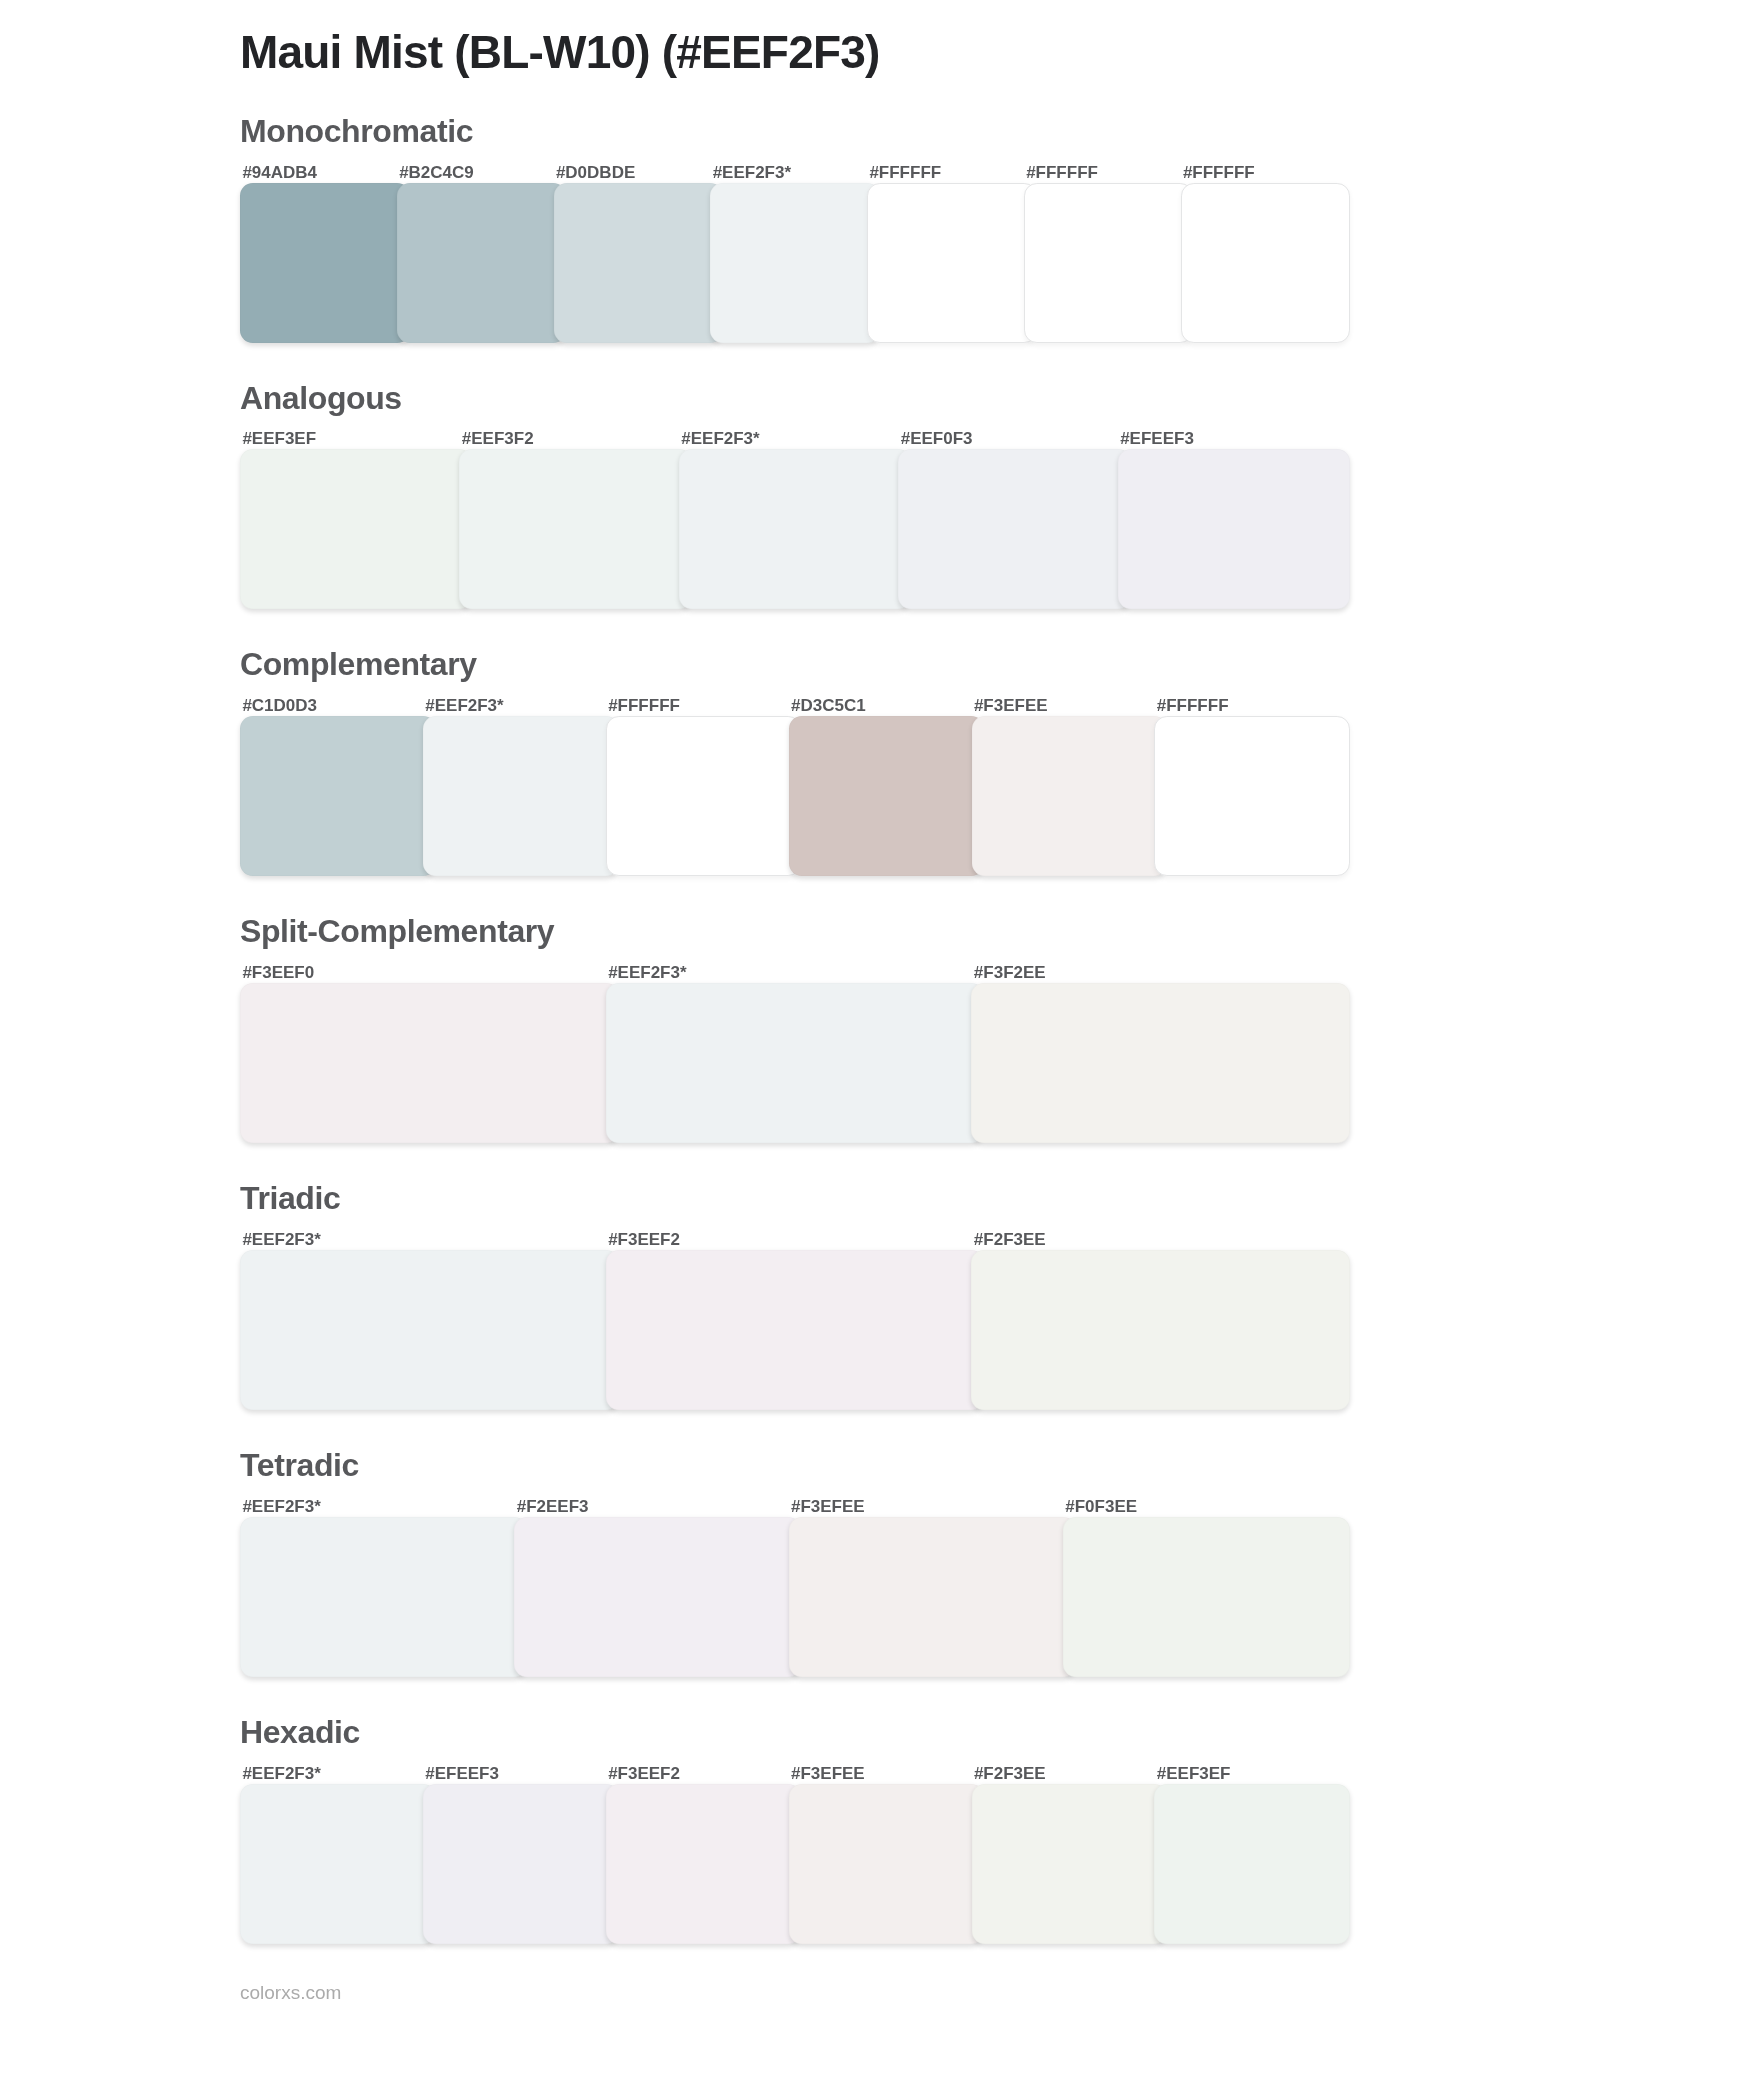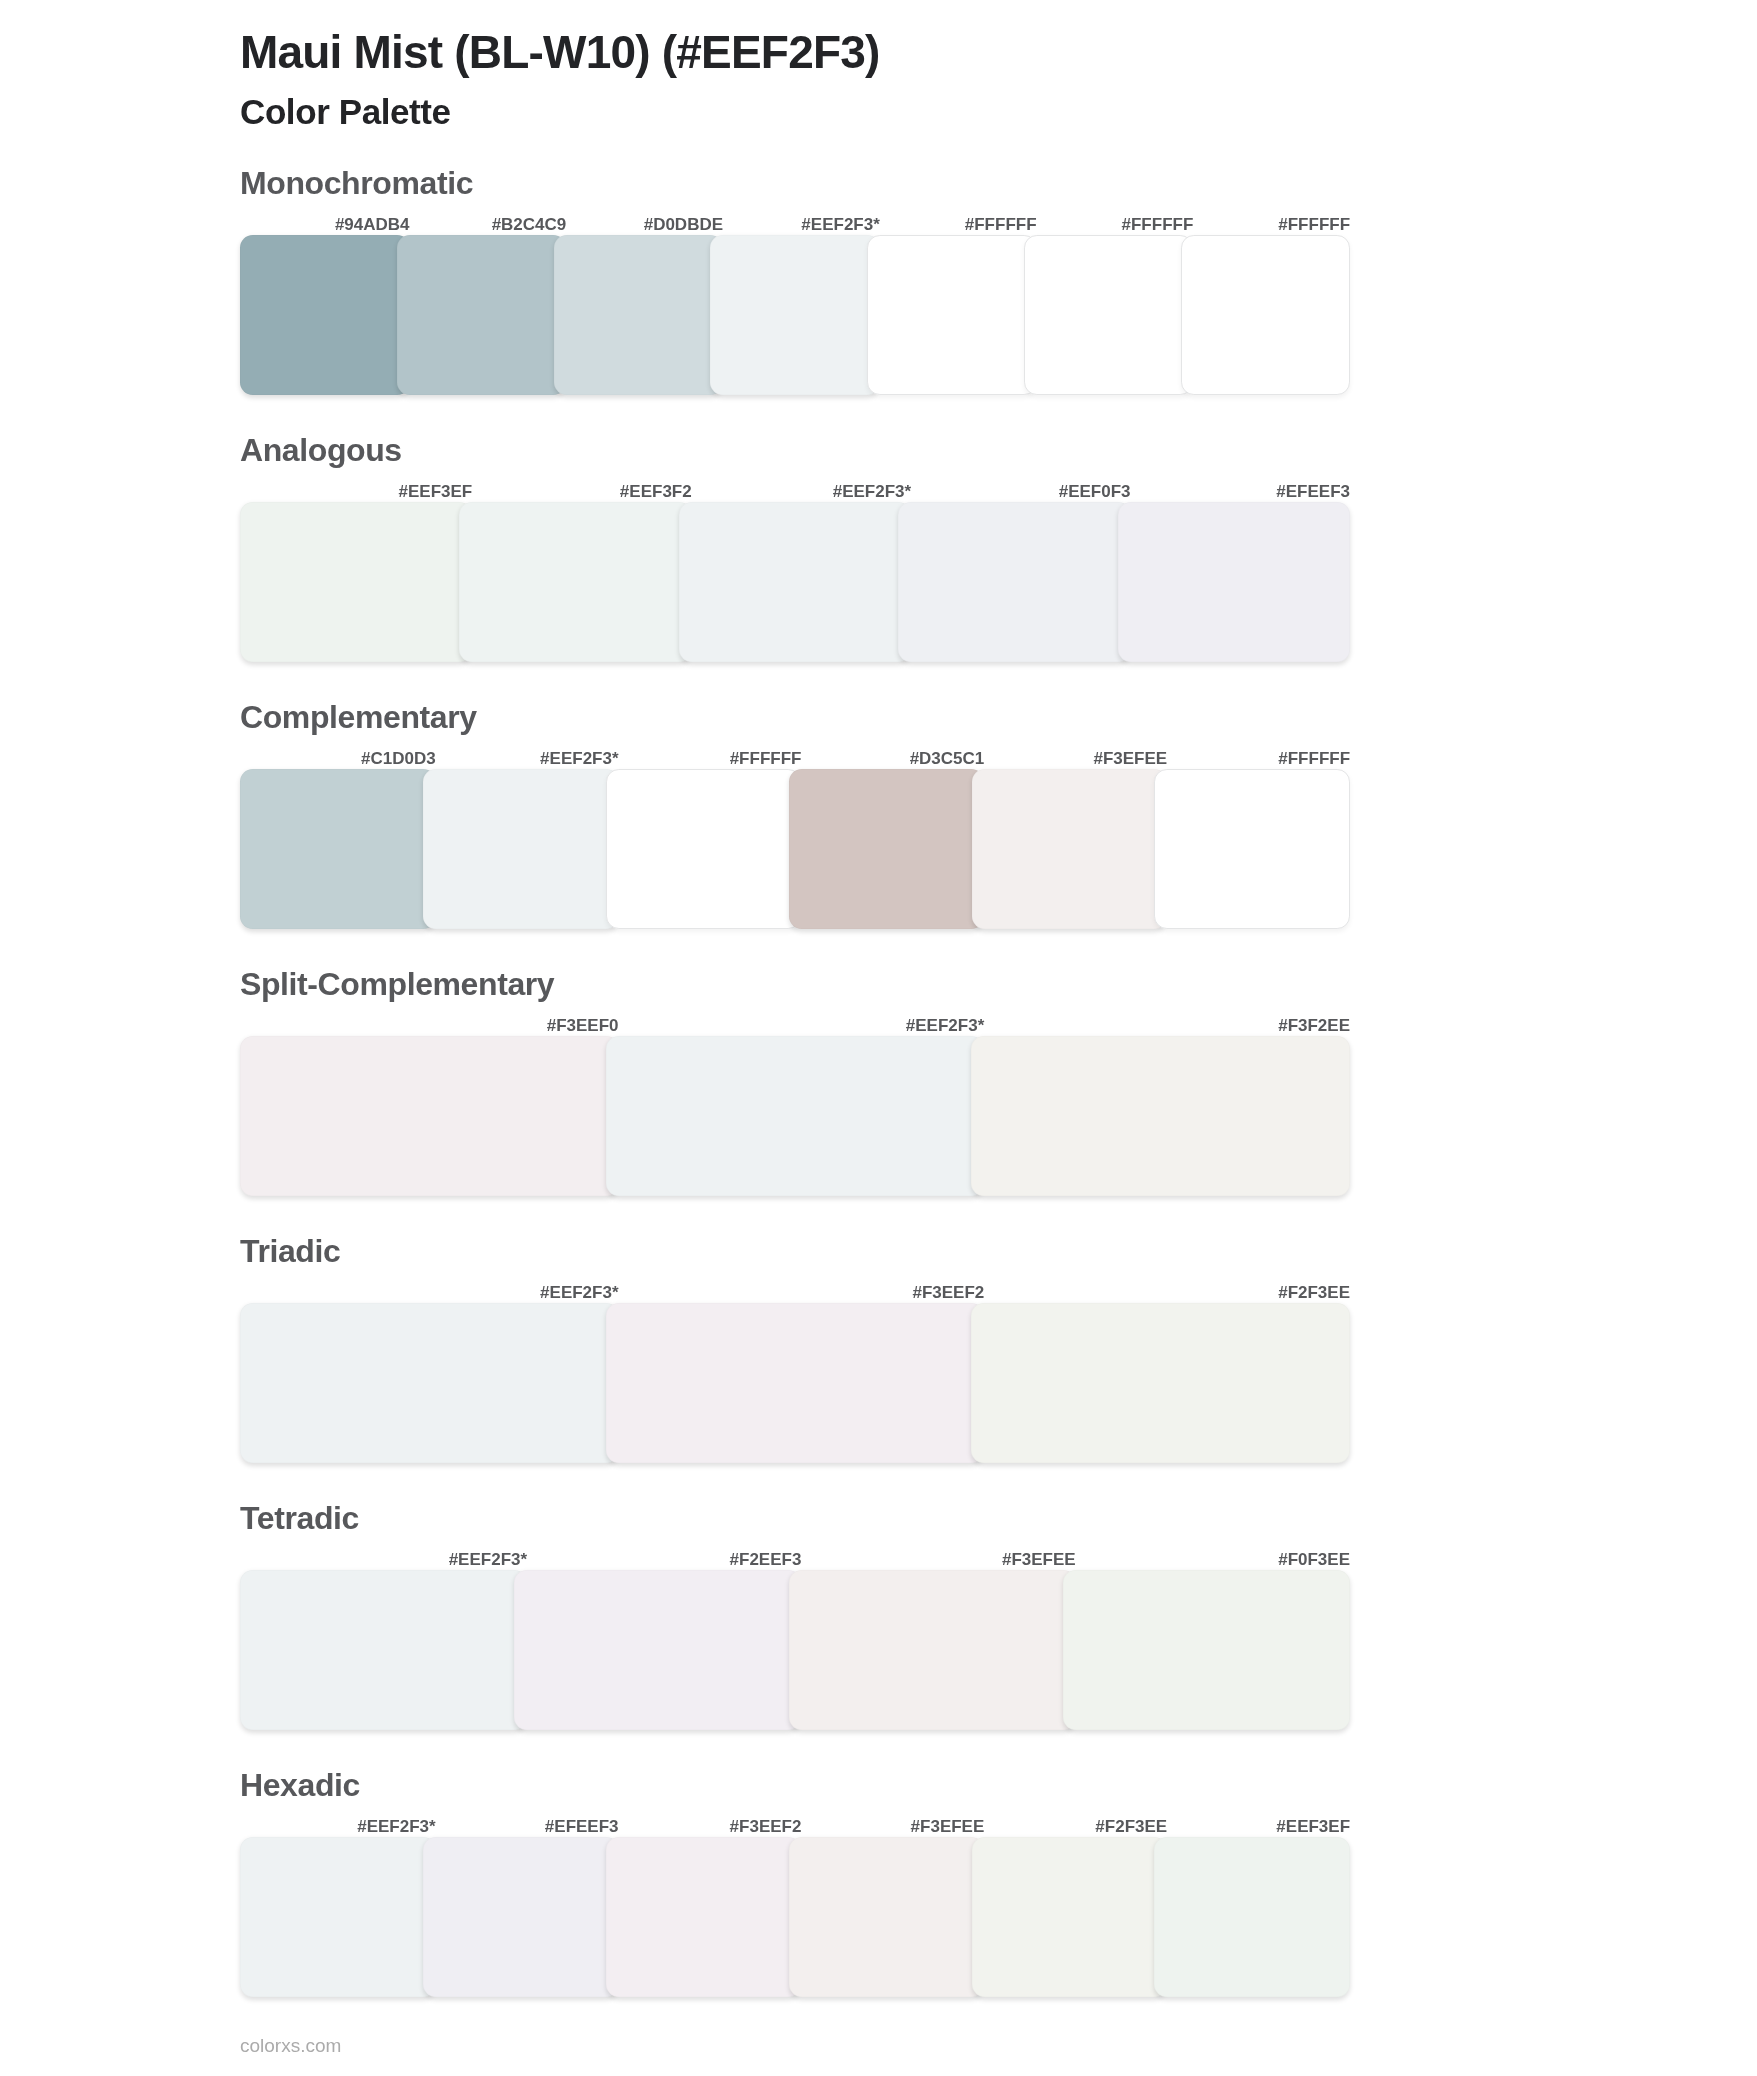--- a/index.html
+++ b/index.html
@@ -38,21 +38,20 @@
     font-weight: bold;
     letter-spacing: -0.4px;
     color: #57585b;
   }
   .palette { display: flex; width: 1110px; }
   .swatch-col {
     flex: 1 1 0;
     min-width: 0;
     position: relative;
     margin-left: -12.8px;
-    text-align: right;
   }
   .swatch-col:first-child { margin-left: 0; }
   .swatch-label {
     height: 21px;
     line-height: 21px;
     padding-left: 2.4px;
     font-size: 17px;
     font-weight: bold;
     color: #57585b;
     white-space: nowrap;
@@ -74,21 +73,20 @@
     font-weight: normal;
     color: #ababab;
     cursor: pointer;
   }
 </style>
 </head>
 <body>
 
 <div class="page">
   <h1 class="page-title">Maui Mist (BL-W10) (#EEF2F3)</h1>
-  <h2 class="page-subtitle">Color Palette</h2>
 
   <main class="sections">
       <section class="section">
     <h3 class="section-title">Monochromatic</h3>
     <div class="palette">
           <div class="swatch-col">
     <div class="swatch-label">#94ADB4</div>
     <div class="swatch" style="background: rgb(148, 173, 180);"></div>
   </div>
           <div class="swatch-col">

